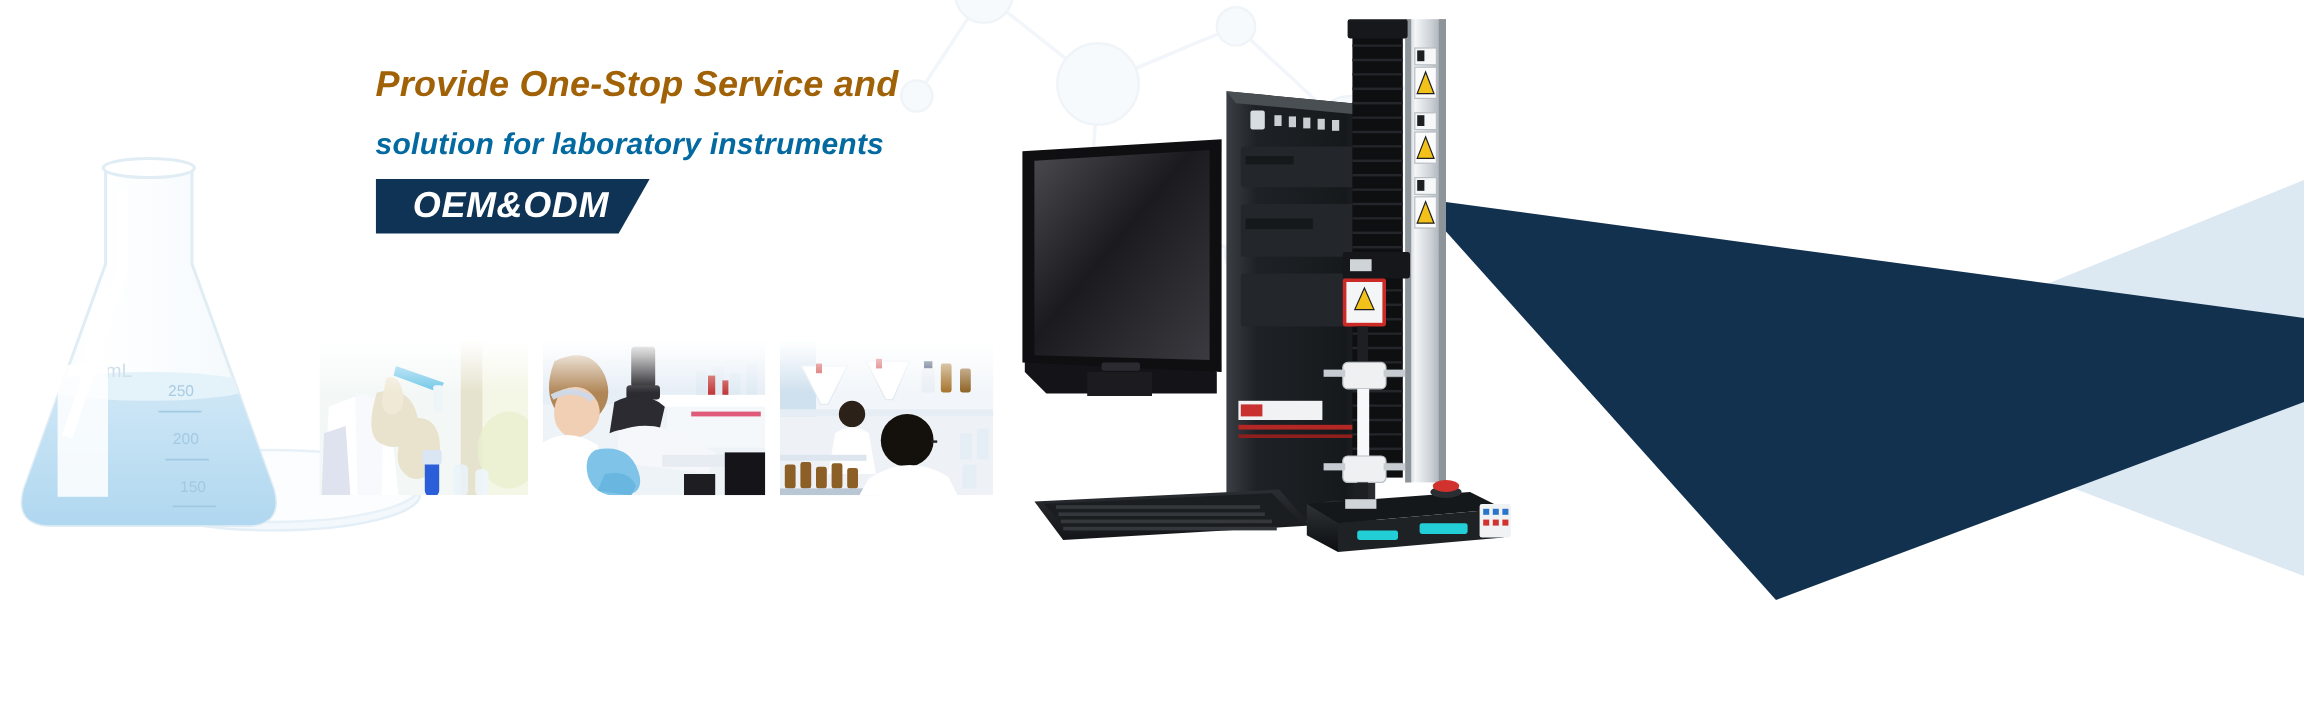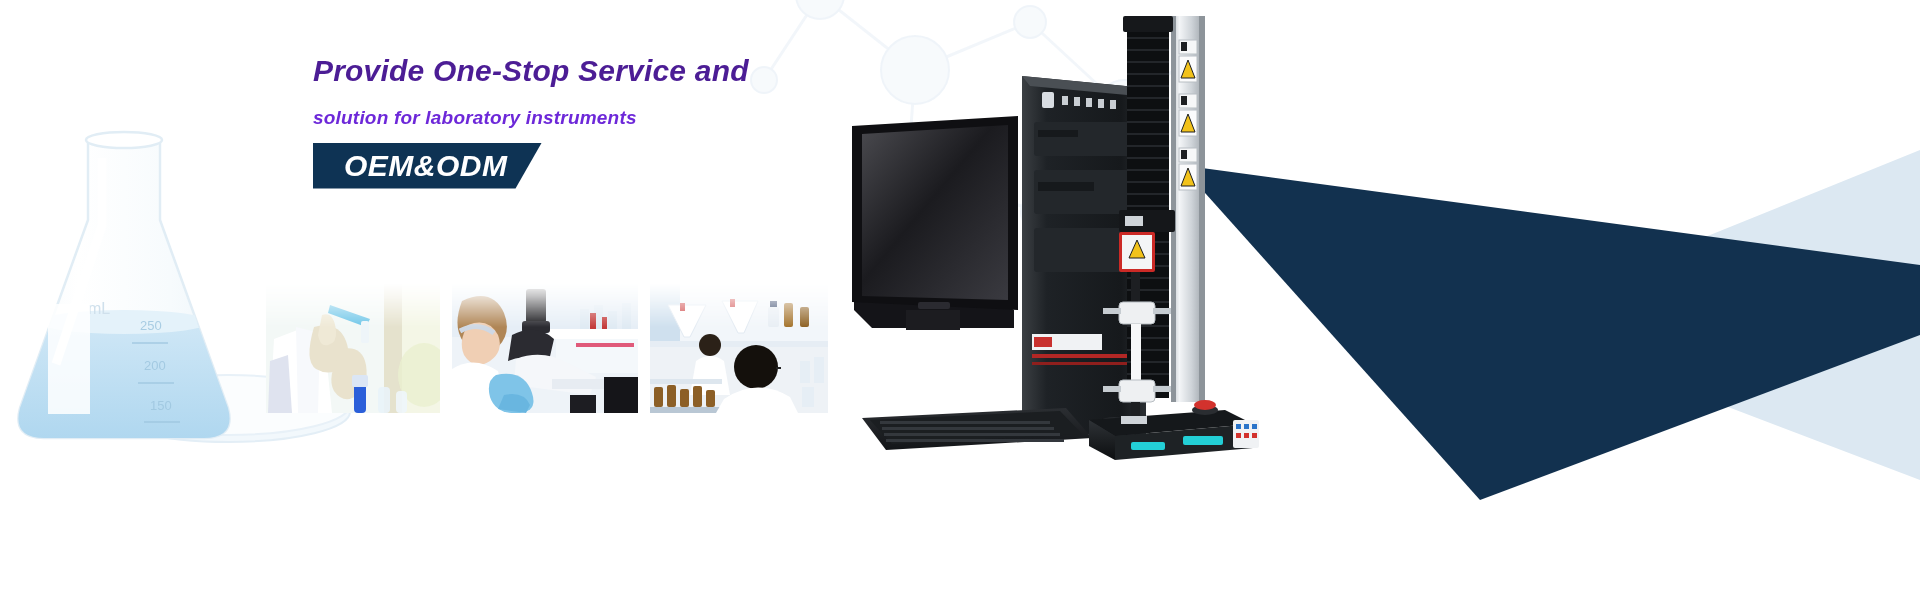--- a/index.html
+++ b/index.html
@@ -31,26 +31,26 @@
     position:absolute;right:0;top:140px;width:740px;height:360px;
     pointer-events:none;
   }
 
   
   .copy{
     position:absolute;left:313px;top:56px;width:760px;
   }
   .line1{
     font-size:30px;font-style:italic;font-weight:bold;
-    color:#4c1d95;letter-spacing:.2px;line-height:1.0;
+    color:#a16207;letter-spacing:.2px;line-height:1.0;
     margin:0 0 22px 0;white-space:nowrap;
   }
   .line2{
-    font-size:19px;font-style:italic;font-weight:bold;
-    color:#6d28d9;letter-spacing:.2px;line-height:1.0;
+    font-size:25px;font-style:italic;font-weight:bold;
+    color:#0369a1;letter-spacing:.2px;line-height:1.0;
     margin:0 0 16px 0;white-space:nowrap;
   }
   .badge-wrap{position:relative;display:inline-block;height:46px;}
   .badge{
     position:relative;display:inline-block;
     background:#0e3354;
     color:#ffffff;
     font-size:30px;font-style:italic;font-weight:bold;
     letter-spacing:.5px;
     padding:7px 34px 7px 31px;

